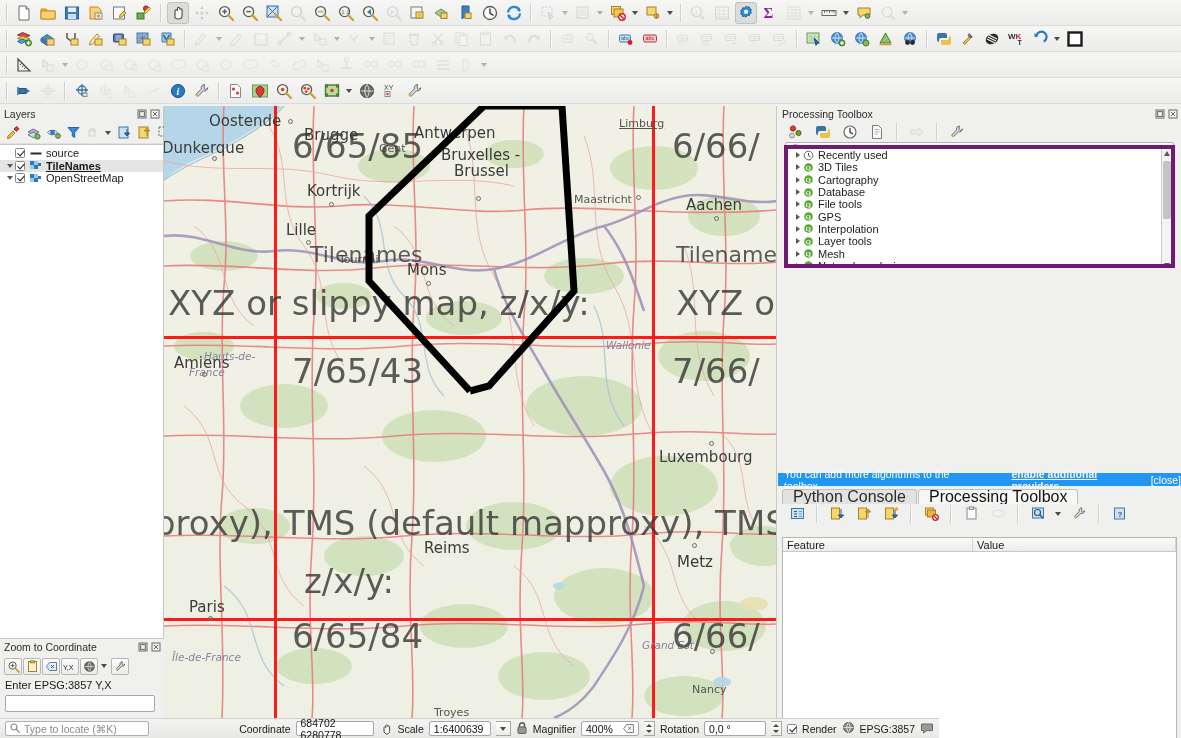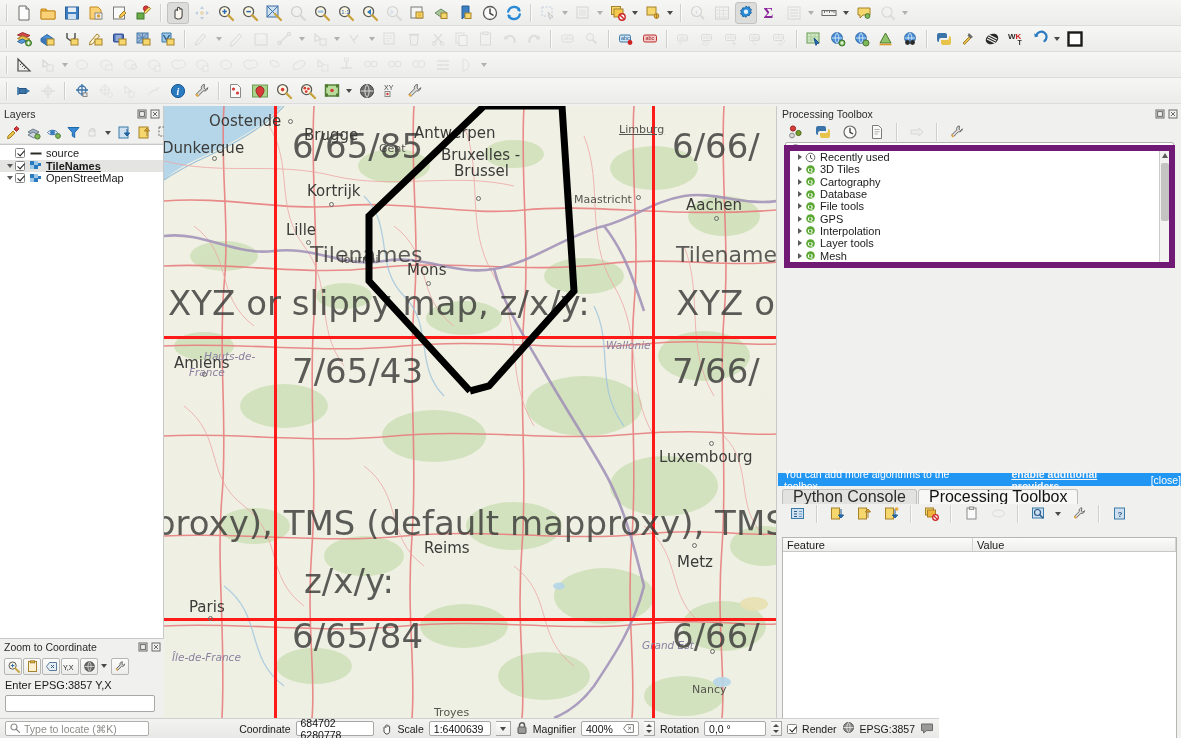--- a/index.html
+++ b/index.html
@@ -228,21 +228,21 @@
   #pt-search input {
     border: 0; outline: 0; background: transparent;
     font-family: "Liberation Sans", sans-serif;
     font-size: 11px; color: #111; width: 340px;
   }
   #pt-search input::placeholder { color: #999997; }
   #pt-tree {
     position: absolute; left: 6px; top: 39px;
     width: 391px; height: 123px;
     background: #fff;
-    border: 6px solid #701a75;
+    border: 4px solid #701a75;
     overflow: hidden;
   }
   .pt-row {
     height: 12.3px;
     display: flex; align-items: center;
     padding-left: 5px;
     font-size: 11px;
     white-space: nowrap;
   }
   .pt-arrow {
@@ -1398,21 +1398,21 @@
       <div class="tile-grid-h" style="top:230px;"></div>
       <div class="tile-grid-h" style="top:512px;"></div>
 
       <div class="placename city" style="left:45px;top:6px;">Oostende</div>
       <div class="citydot" style="left:124px;top:13px;"></div>
       <div class="placename city" style="left:140px;top:20px;">Brugge</div>
       <div class="placename city" style="left:250px;top:18px;">Antwerpen</div>
       <div class="placename city" style="left:-2px;top:33px;">Dunkerque</div>
       <div class="citydot" style="left:48px;top:50px;"></div>
       <div class="placename town" style="left:215px;top:36px;">Gent</div>
-      <div class="placename town" style="left:455px;top:17px;text-decoration:underline;">Limburg</div>
+      <div class="placename town" style="left:455px;top:11px;text-decoration:underline;">Limburg</div>
       <div class="placename city" style="left:277px;top:40px;">Bruxelles -</div>
       <div class="placename city" style="left:290px;top:56px;">Brussel</div>
       <div class="citydot" style="left:312px;top:90px;"></div>
       <div class="placename city" style="left:143px;top:76px;">Kortrijk</div>
       <div class="citydot" style="left:165px;top:96px;"></div>
       <div class="placename town" style="left:410px;top:87px;">Maastricht</div>
       <div class="citydot" style="left:472px;top:89px;"></div>
       <div class="placename city" style="left:522px;top:90px;">Aachen</div>
       <div class="citydot" style="left:550px;top:110px;"></div>
       <div class="placename city" style="left:122px;top:115px;">Lille</div>

